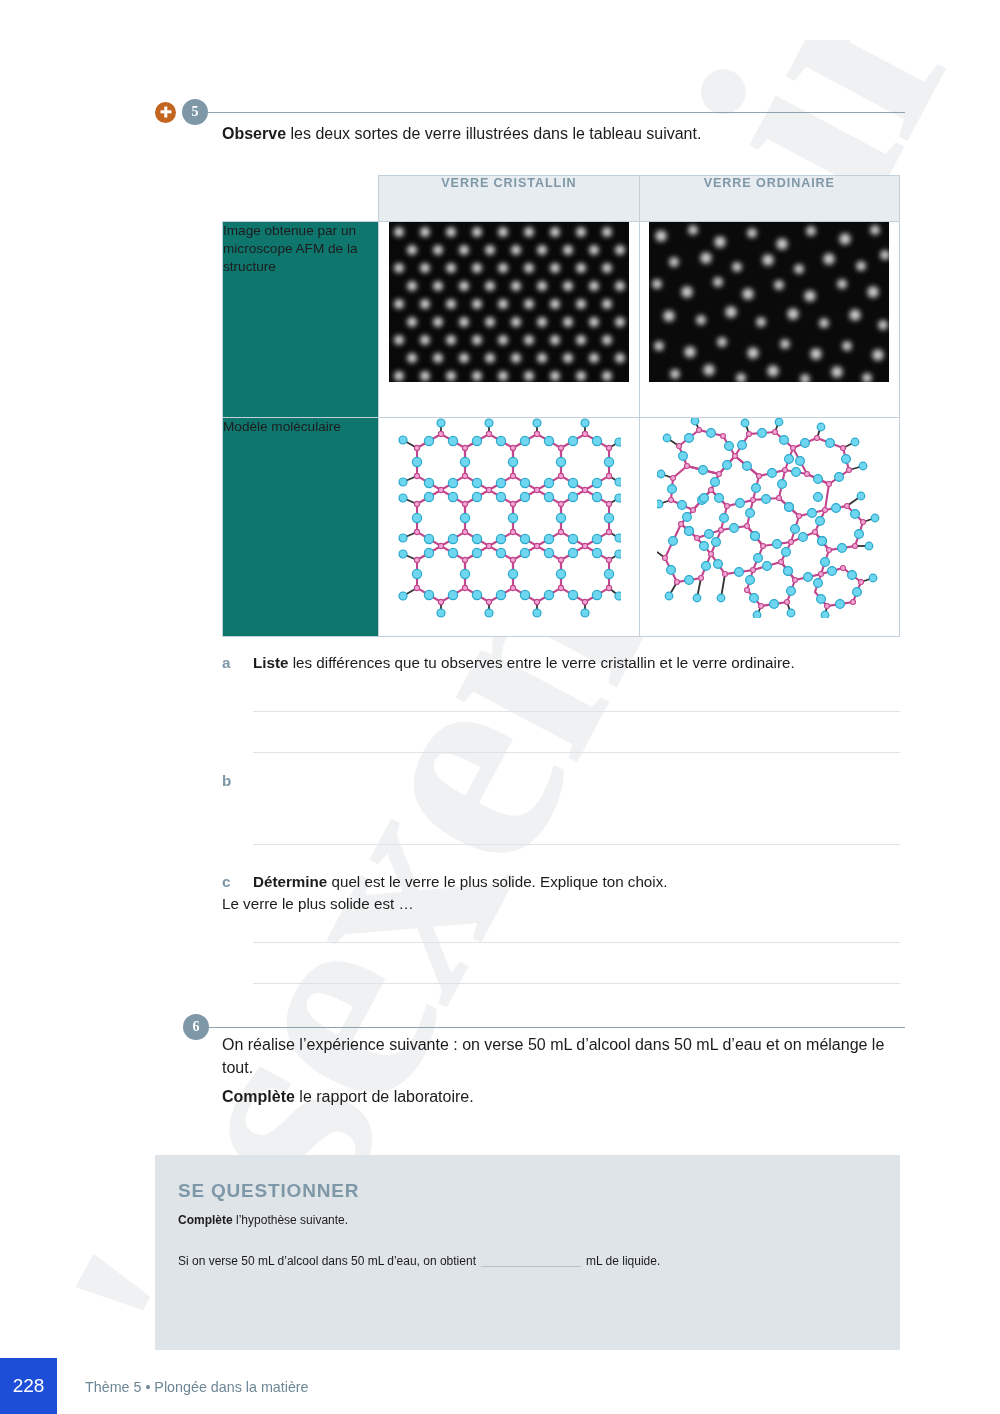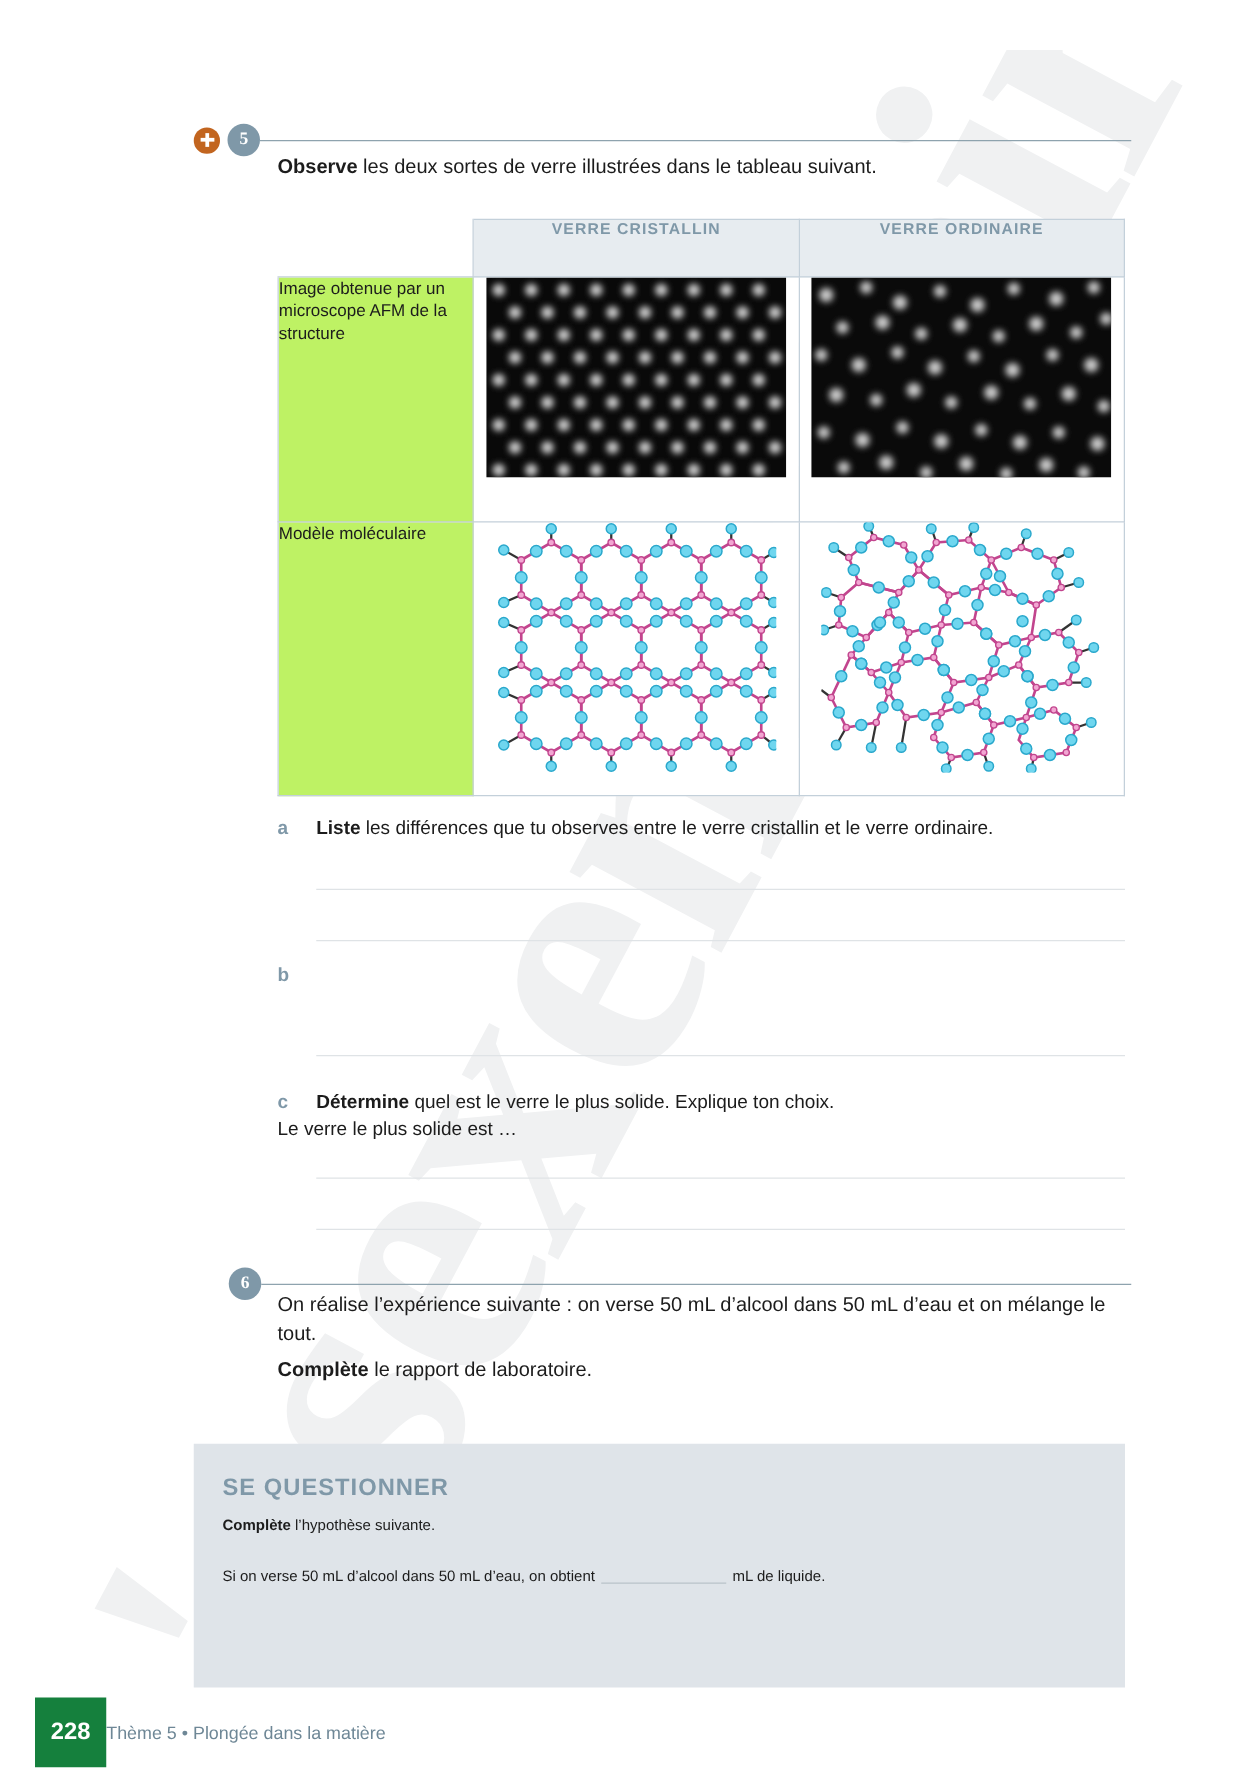--- a/index.html
+++ b/index.html
@@ -124,21 +124,21 @@
     background: #e7ecf0;
     color: #7f98a8;
     font-size: 12.6px;
     font-weight: 700;
     letter-spacing: 0.9px;
     text-align: center;
     height: 45px;
     vertical-align: middle;
   }
   .gt-label {
-    background: #bef264;
+    background: #0f766e;
     width: 158px;
     font-size: 13.6px;
     line-height: 1.32;
     color: #1c1c1c;
     padding: 12px 10px 10px 10px;
     vertical-align: top;
   }
   .gt-cell {
     background: #ffffff;
     text-align: center;
@@ -232,29 +232,28 @@
     height: 56px;
     background: #ffffff;
     z-index: 4;
   }
   .page-number {
     position: absolute;
     left: 0;
     bottom: 0;
     width: 57px;
     height: 56px;
-    background: #15803d;
+    background: #1d4ed8;
     color: #ffffff;
     font-size: 19px;
-    font-weight: 700;
+    font-weight: 400;
     display: flex;
     align-items: center;
     justify-content: center;
     z-index: 5;
-    margin-left: 28px;
   }
   .footer-text {
     position: absolute;
     left: 85px;
     bottom: 19px;
     font-size: 14.3px;
     color: #6e8796;
     z-index: 5;
   }
   .footer-rule {

